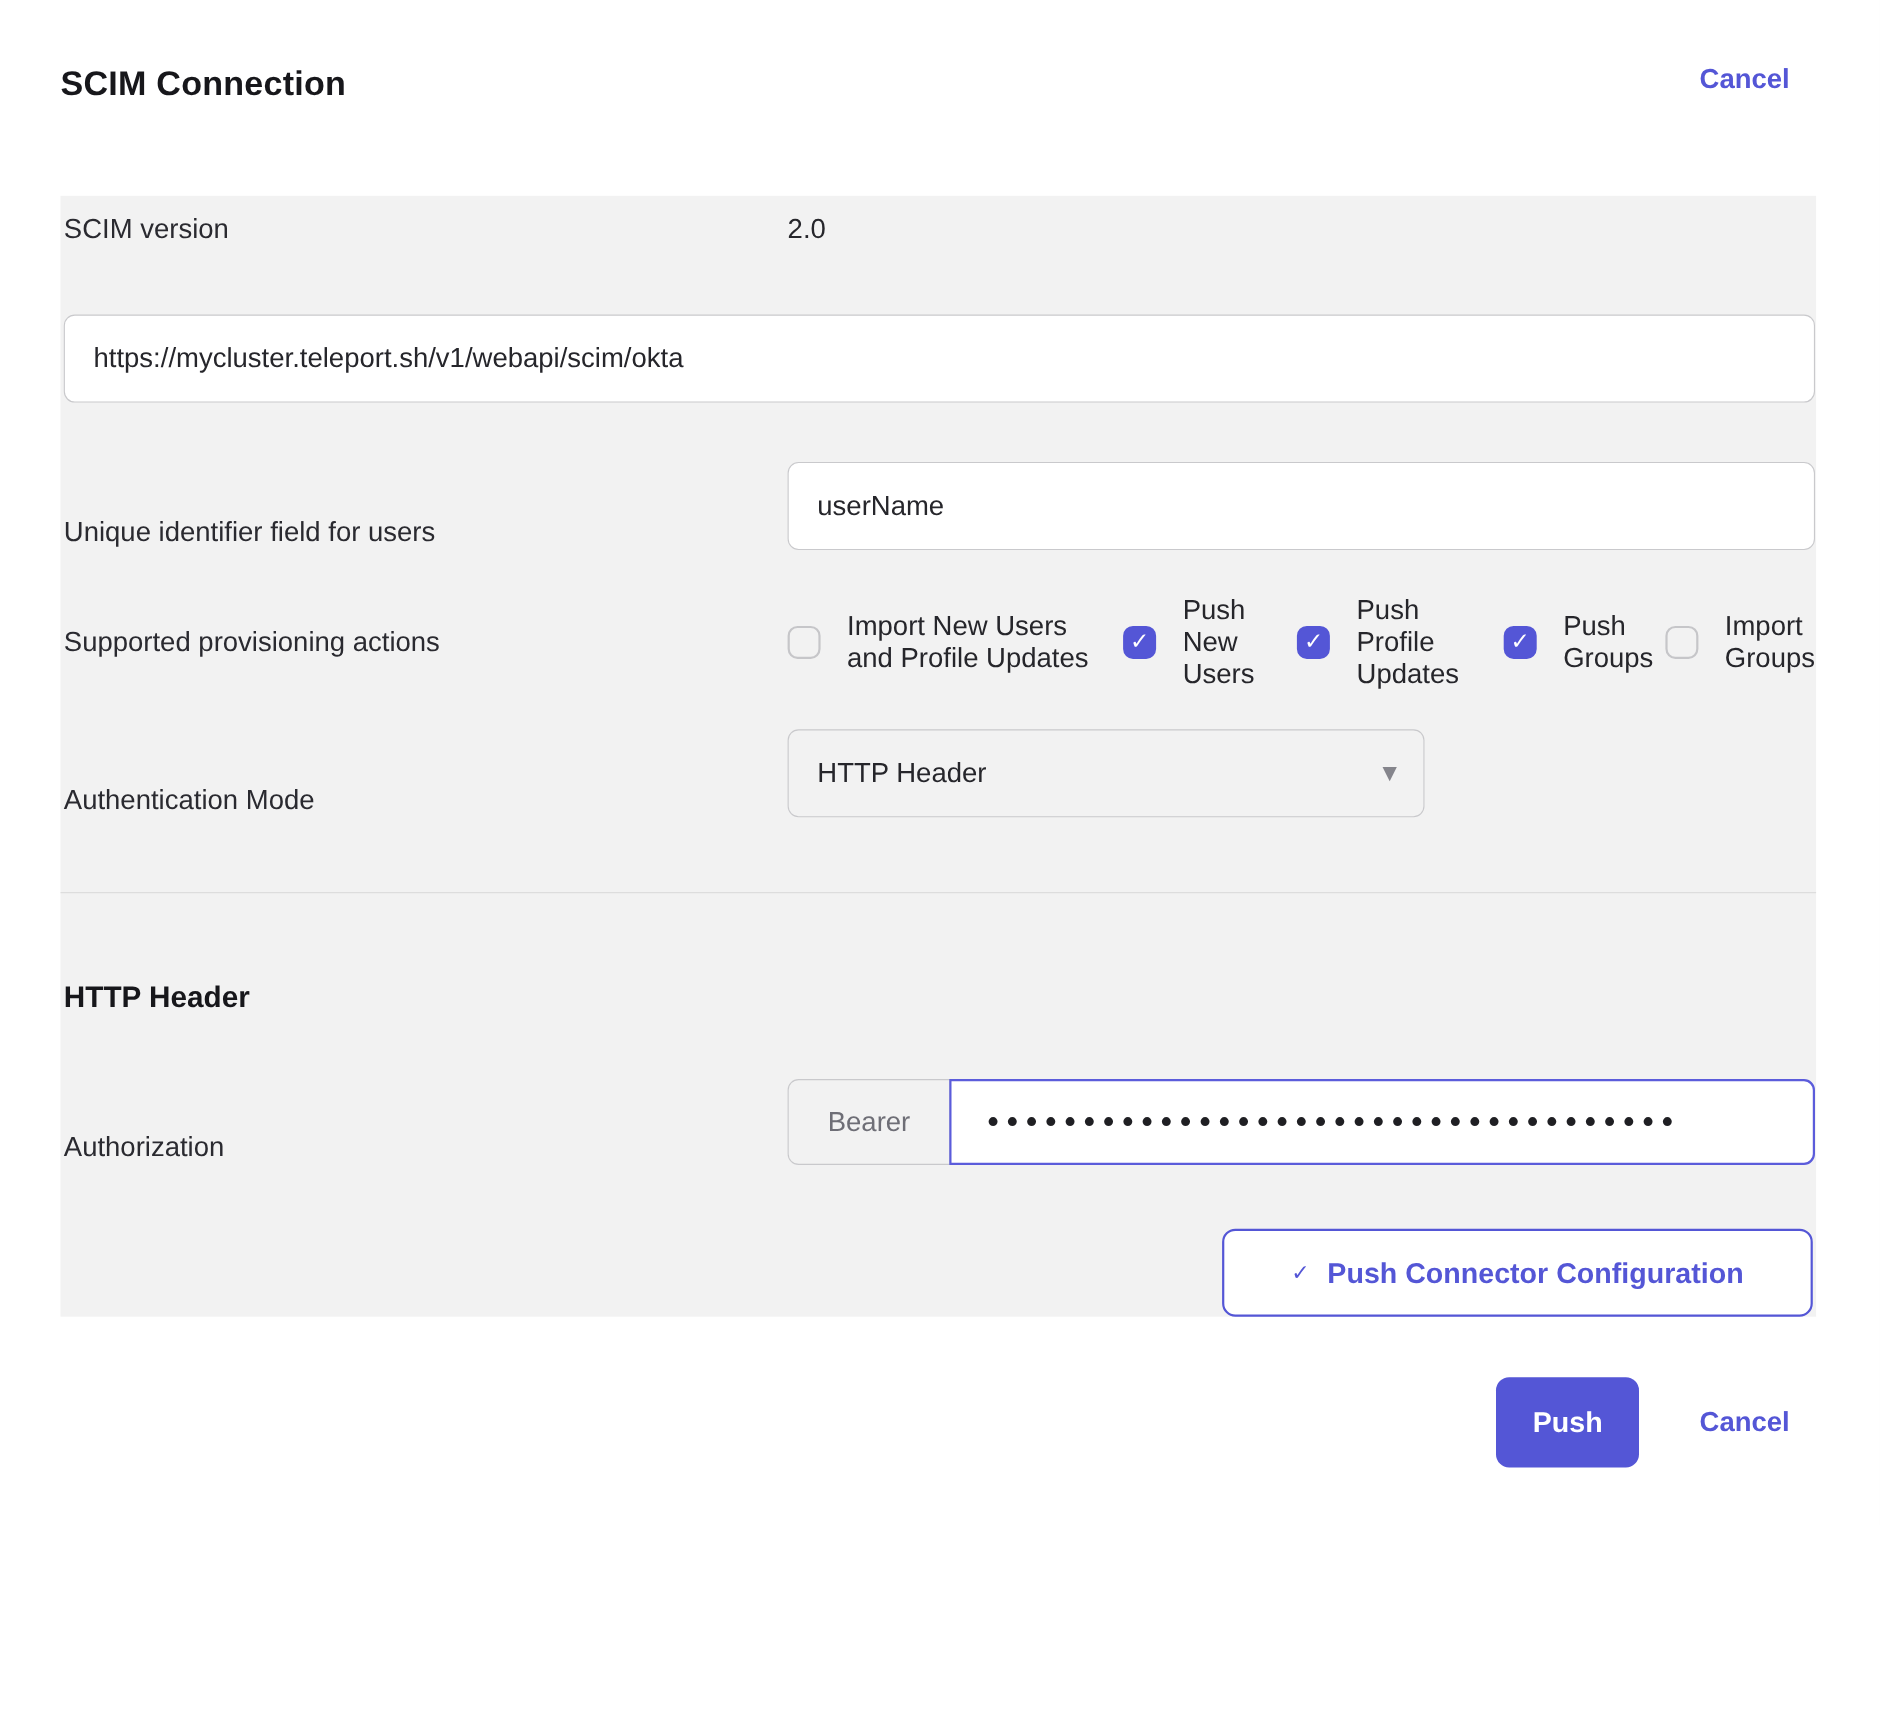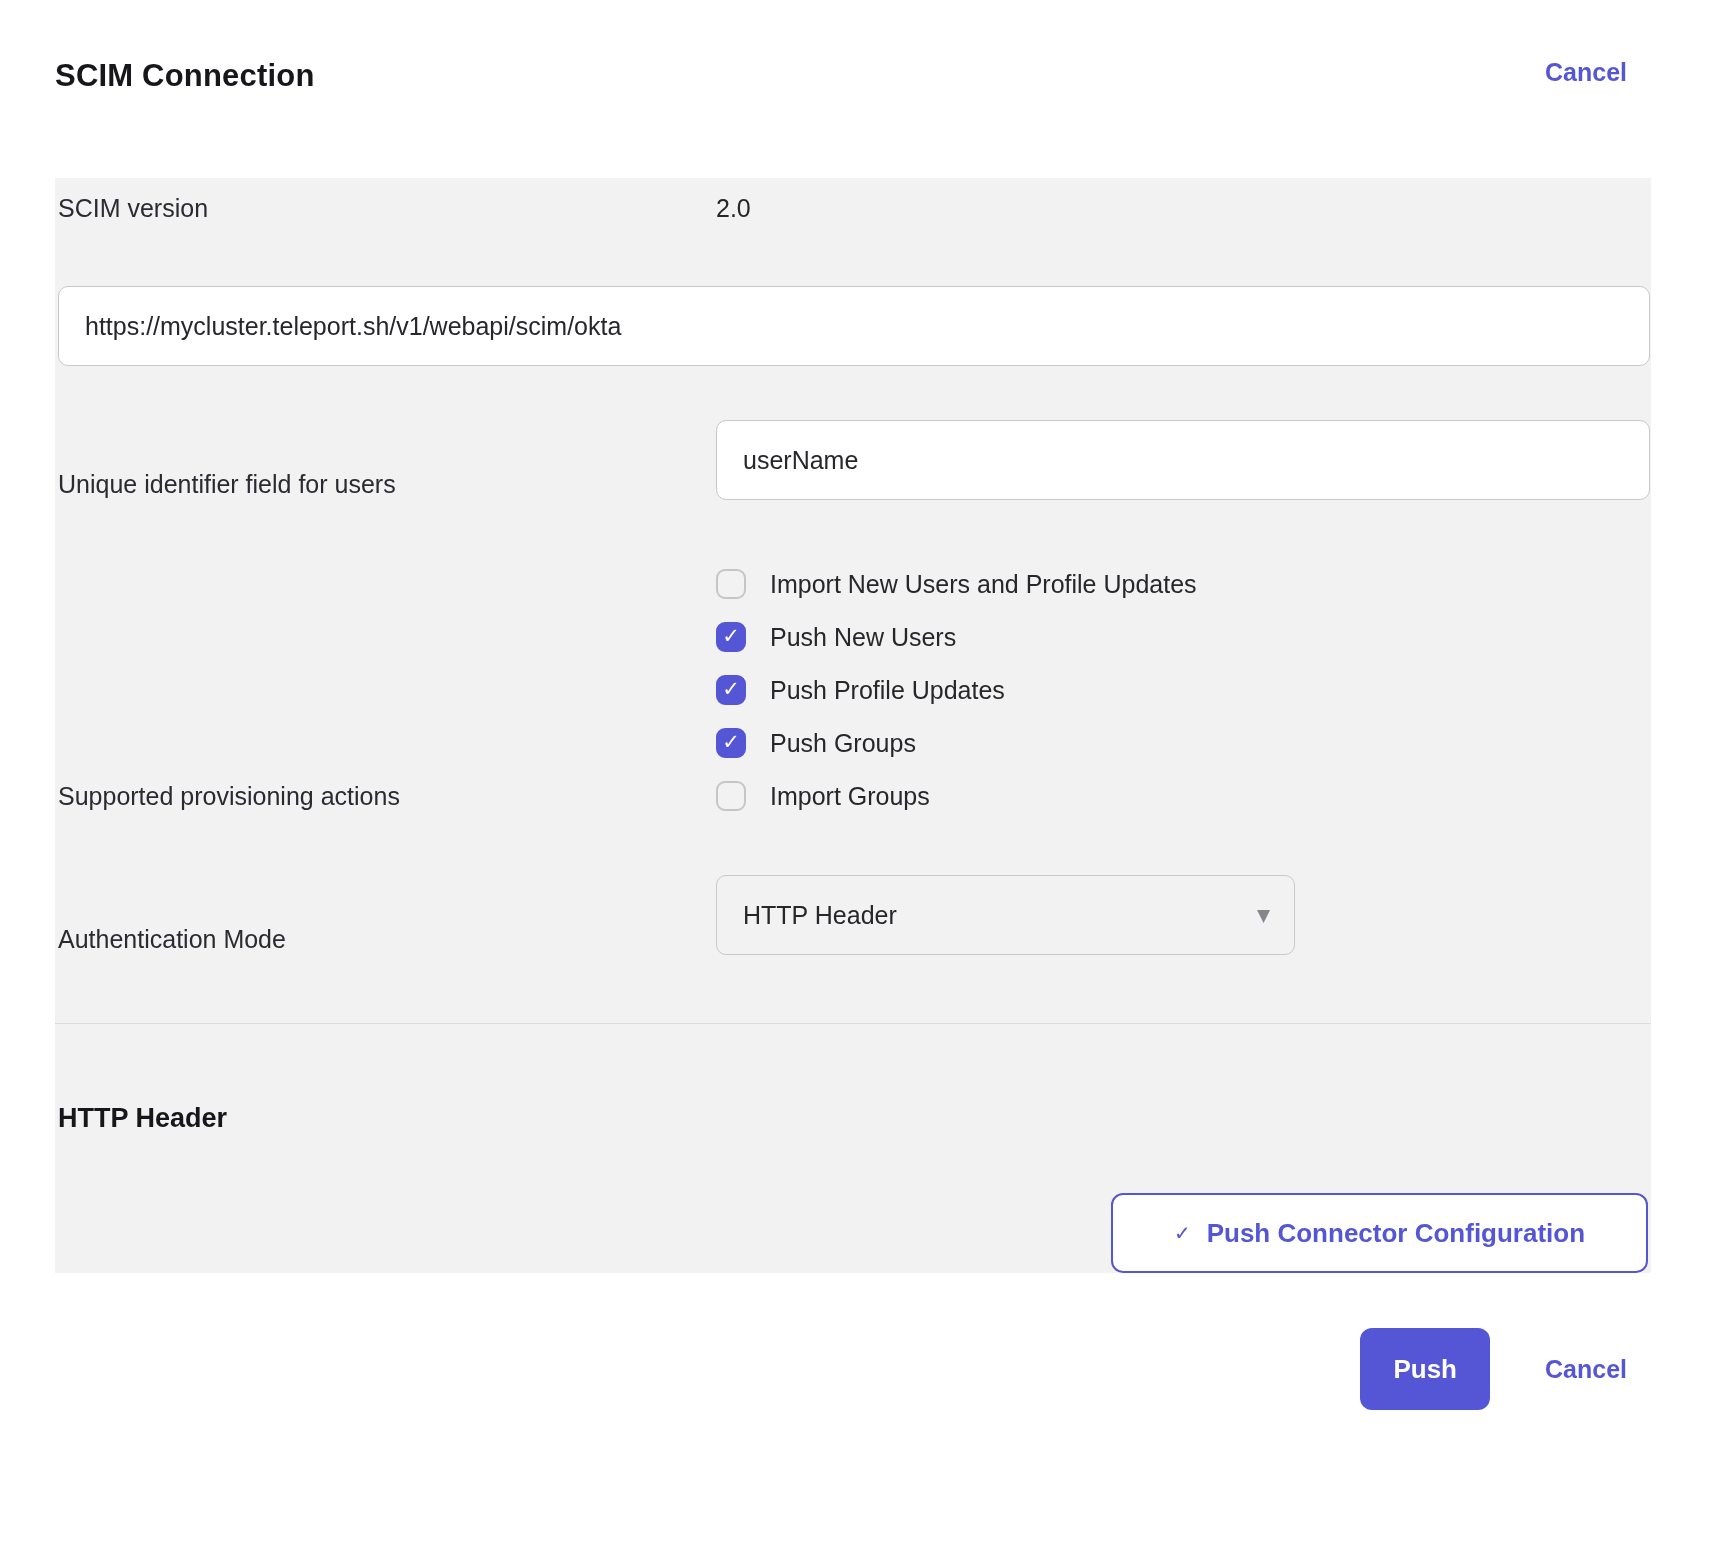--- a/index.html
+++ b/index.html
@@ -40,21 +40,21 @@
   .mt-62{margin-top:62px;} .mt-54{margin-top:54px;} .mt-63{margin-top:63px;}
   .mt-58{margin-top:58px;} .mt-68{margin-top:68px;} .mt-77{margin-top:77px;}
   .text-input{
     height:80px;width:100%;
     background:#FFFFFF;border:1.5px solid var(--border);border-radius:10px;
     font-size:25px;color:var(--text);
     padding:0 26px;outline:none;
     font-family:"Liberation Sans","DejaVu Sans",sans-serif;
   }
   
-  .cbx-list{display:flex;flex-direction:column;gap:11px;width:100%;}
+  .cbx-list{display:flex;gap:11px;width:100%;}
   .cbx-row{display:flex;align-items:center;height:42px;cursor:pointer;}
   .cbx{
     width:30px;height:30px;border-radius:9px;
     border:2px solid #C6C6C9;background:transparent;
     display:flex;align-items:center;justify-content:center;
     flex:0 0 30px;
   }
   .cbx.checked{background:var(--accent);border-color:var(--accent);}
   .cbx .mark{
     color:#FFFFFF;font-size:21px;font-weight:700;line-height:1;
@@ -187,20 +187,29 @@
         <span class="select-value">HTTP Header</span>
         <span class="caret">▼</span>
       </div>
     </div>
   </div>
 
   <hr class="divider mt-68">
 
   <div class="section-heading mt-77">HTTP Header</div>
 
+  <div class="row mt-58">
+    <div class="row-label">Authorization</div>
+    <div class="row-value">
+      <div class="auth-group">
+        <div class="prefix-box">Bearer</div>
+        <input class="secret-input" type="text" value="••••••••••••••••••••••••••••••••••••" style="">
+      </div>
+    </div>
+  </div>
 
   <div class="test-row mt-58">
     <button class="test-btn">
       <span class="check">✓</span>
       <span class="lbl">Push Connector Configuration</span>
     </button>
   </div>
 
 </div>
 

